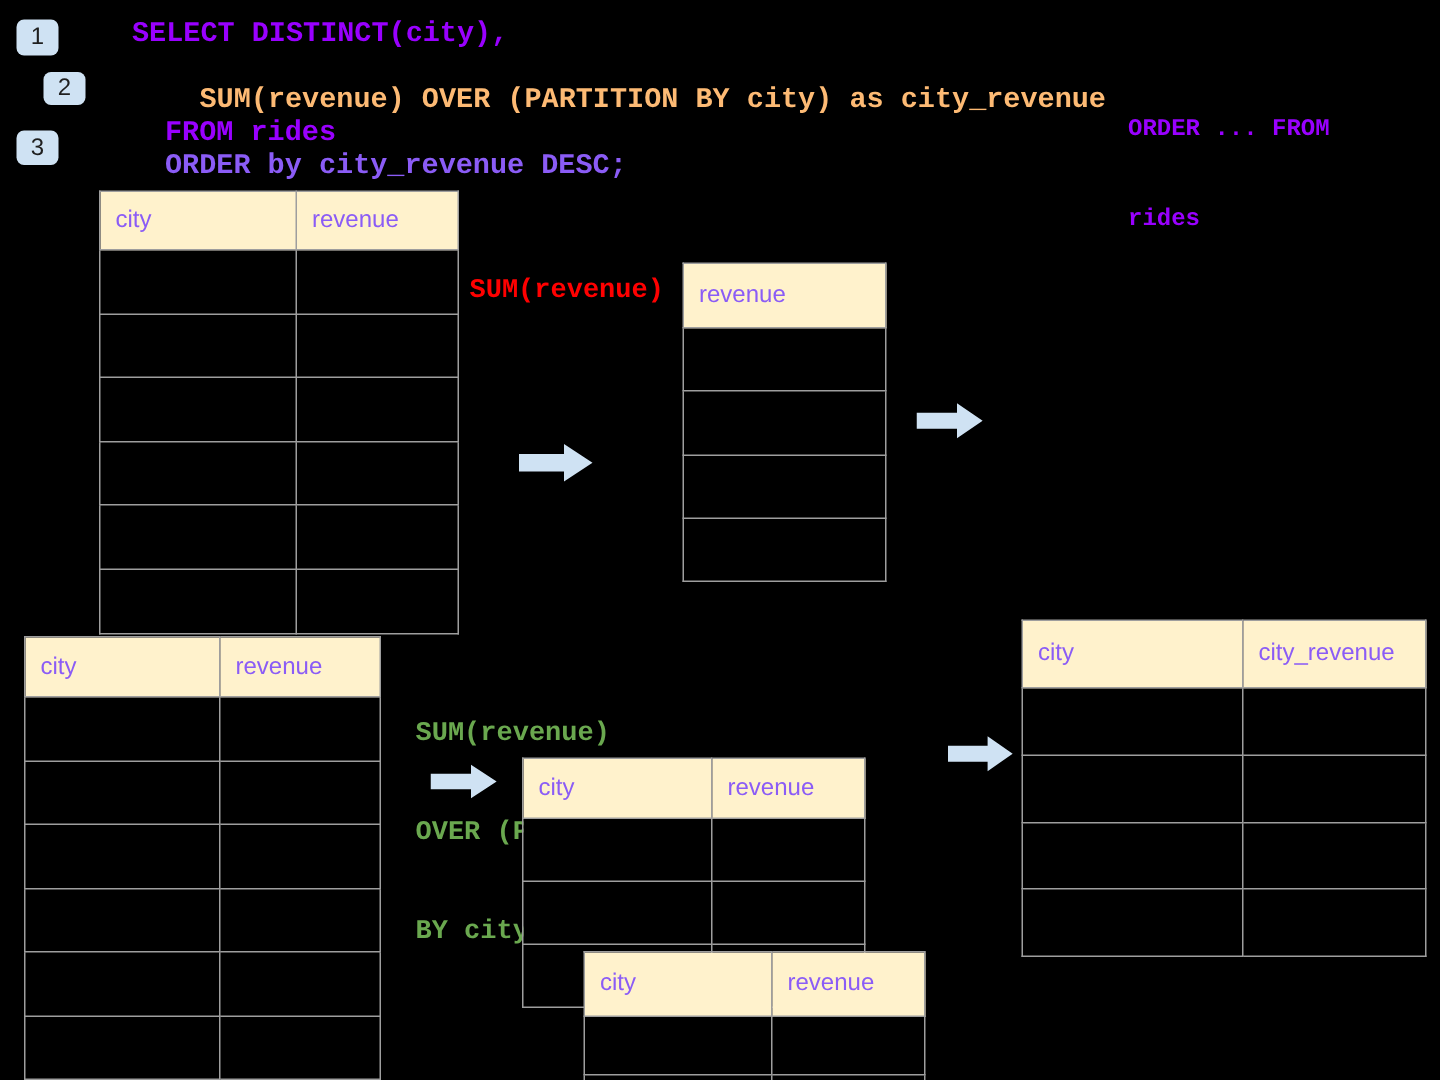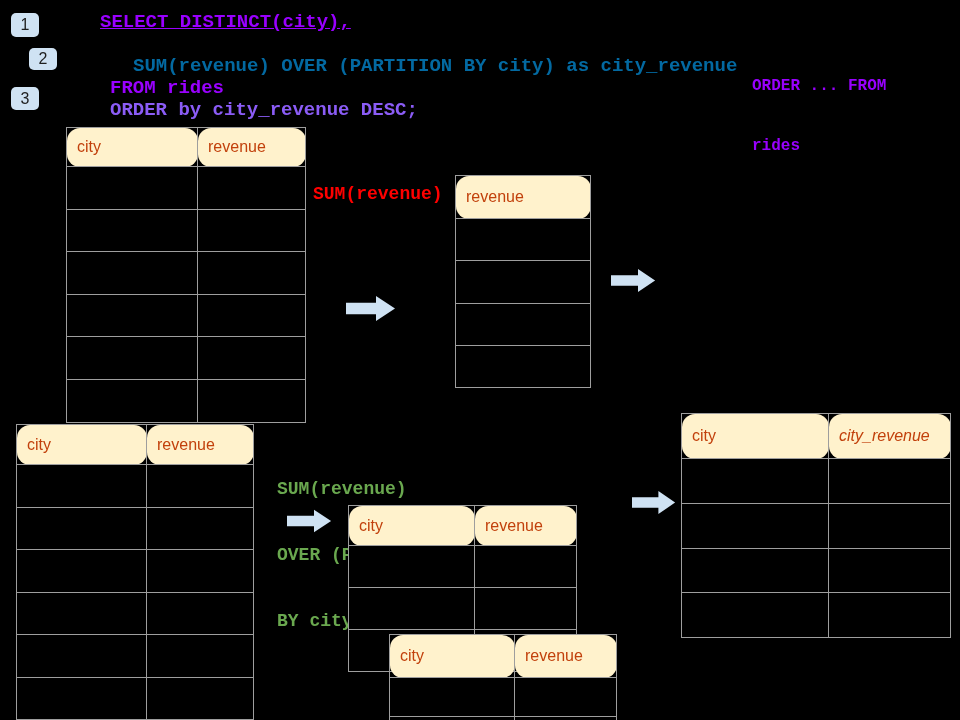--- a/index.html
+++ b/index.html
@@ -25,21 +25,21 @@
   .badge-2 { left: 29px; top: 48px;  width: 28px; height: 22px; }
   .badge-3 { left: 11px; top: 87px;  width: 28px; height: 23px; }
 
   
   .code-line {
     position: absolute;
     font: bold 19px "Liberation Mono", monospace;
     white-space: pre;
     line-height: 22px;
   }
-  .cl-1 { left: 100px;  top: 11px; text-decoration: underline; }
+  .cl-1 { left: 88px;  top: 11px; }
   .cl-2 { left: 133px; top: 33px; }
   .cl-3 { left: 133px; top: 55px; }
   .cl-4 { left: 110px; top: 77px; }
   .cl-5 { left: 110px; top: 99px; }
 
   .side-note {
     position: absolute; left: 752px; top: 36px;
     font: bold 16px "Liberation Mono", monospace;
     line-height: 20px; white-space: pre;
   }
@@ -53,27 +53,26 @@
   .ann-partition { left: 277px; top: 434px; }
 
   
   table.tbl {
     position: absolute;
     border-collapse: collapse;
     table-layout: fixed;
   }
   table.tbl th, table.tbl td { border: 1px solid #9e9e9e; }
   table.tbl th {
-    color: #c2410c;
+    color: #8b5cf6;
     font: 16px "Liberation Sans", sans-serif;
     font-weight: 400;
     text-align: left;
     padding: 0 0 0 10px;
     vertical-align: middle;
-    border-radius: 13px;
   }
   table.tbl td { background: #000; padding: 0; }
 
   .t-source-top  { left: 66px;  top: 127px; width: 240px; }
   .t-source-top th { height: 38px; }
   .t-source-top td { height: 41.6px; }
   .t-source-top th:first-child, .t-source-top td:first-child { width: 120px; }
 
   .t-total-result { left: 455px; top: 175px; width: 136px; }
   .t-total-result th { height: 42px; }
@@ -109,21 +108,21 @@
 </head>
 <body>
 
 <div class="canvas">
 
   <div class="badge badge-1" style="background-color: rgb(207, 226, 243);">1</div>
   <div class="badge badge-2" style="background-color: rgb(207, 226, 243);">2</div>
   <div class="badge badge-3" style="background-color: rgb(207, 226, 243);">3</div>
 
   <div class="code-line cl-1" style="color: rgb(153, 0, 255);">SELECT DISTINCT(city),</div>
-  <div class="code-line cl-3" style="color: #0369a1;">SUM(revenue) OVER (PARTITION BY city) as city_revenue</div>
+  <div class="code-line cl-3" style="color: #fdba74;">SUM(revenue) OVER (PARTITION BY city) as city_revenue</div>
   <div class="code-line cl-4" style="color: rgb(153, 0, 255);">FROM rides</div>
   <div class="code-line cl-5" style="color: #8b5cf6;">ORDER by city_revenue DESC;</div>
 
   <div class="side-note" style="color: rgb(153, 0, 255);">
     <div>ORDER ... FROM</div>
     <div>rides</div>
   </div>
 
   <div class="annotation ann-total" style="color: rgb(255, 0, 0);">
     <div>SUM(revenue)</div>
@@ -261,21 +260,21 @@
         <tr>
           <td></td>
           <td></td>
         </tr>
       </tbody>
     </table>
   <table class="tbl t-cityrev-result">
       <thead>
         <tr>
           <th style="background-color: rgb(255, 242, 204);">city</th>
-          <th style="background-color: rgb(255, 242, 204); font-style: italic;">city_revenue</th>
+          <th style="background-color: rgb(255, 242, 204);">city_revenue</th>
         </tr>
       </thead>
       <tbody>
         <tr>
           <td></td>
           <td></td>
         </tr>
         <tr>
           <td></td>
           <td></td>

